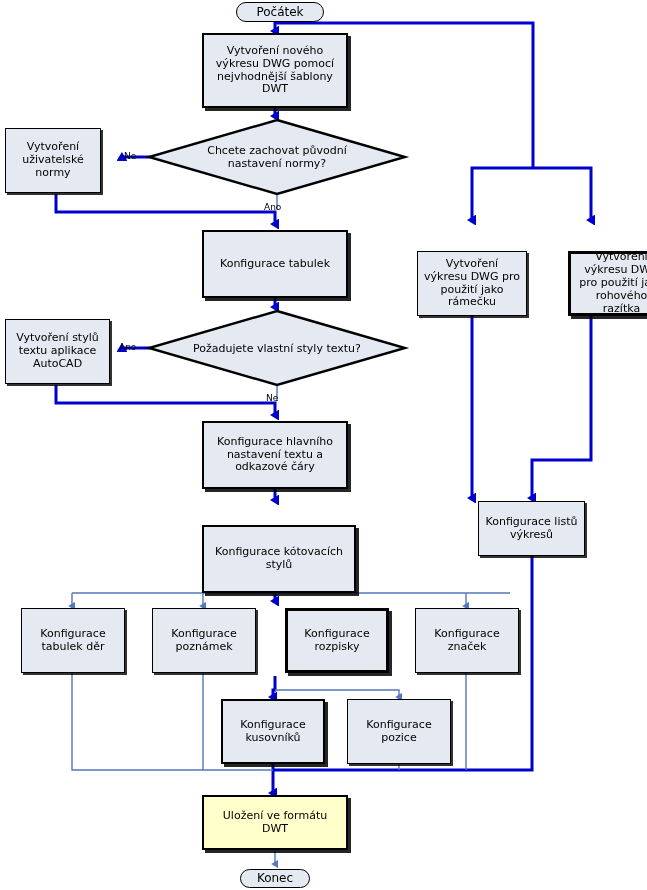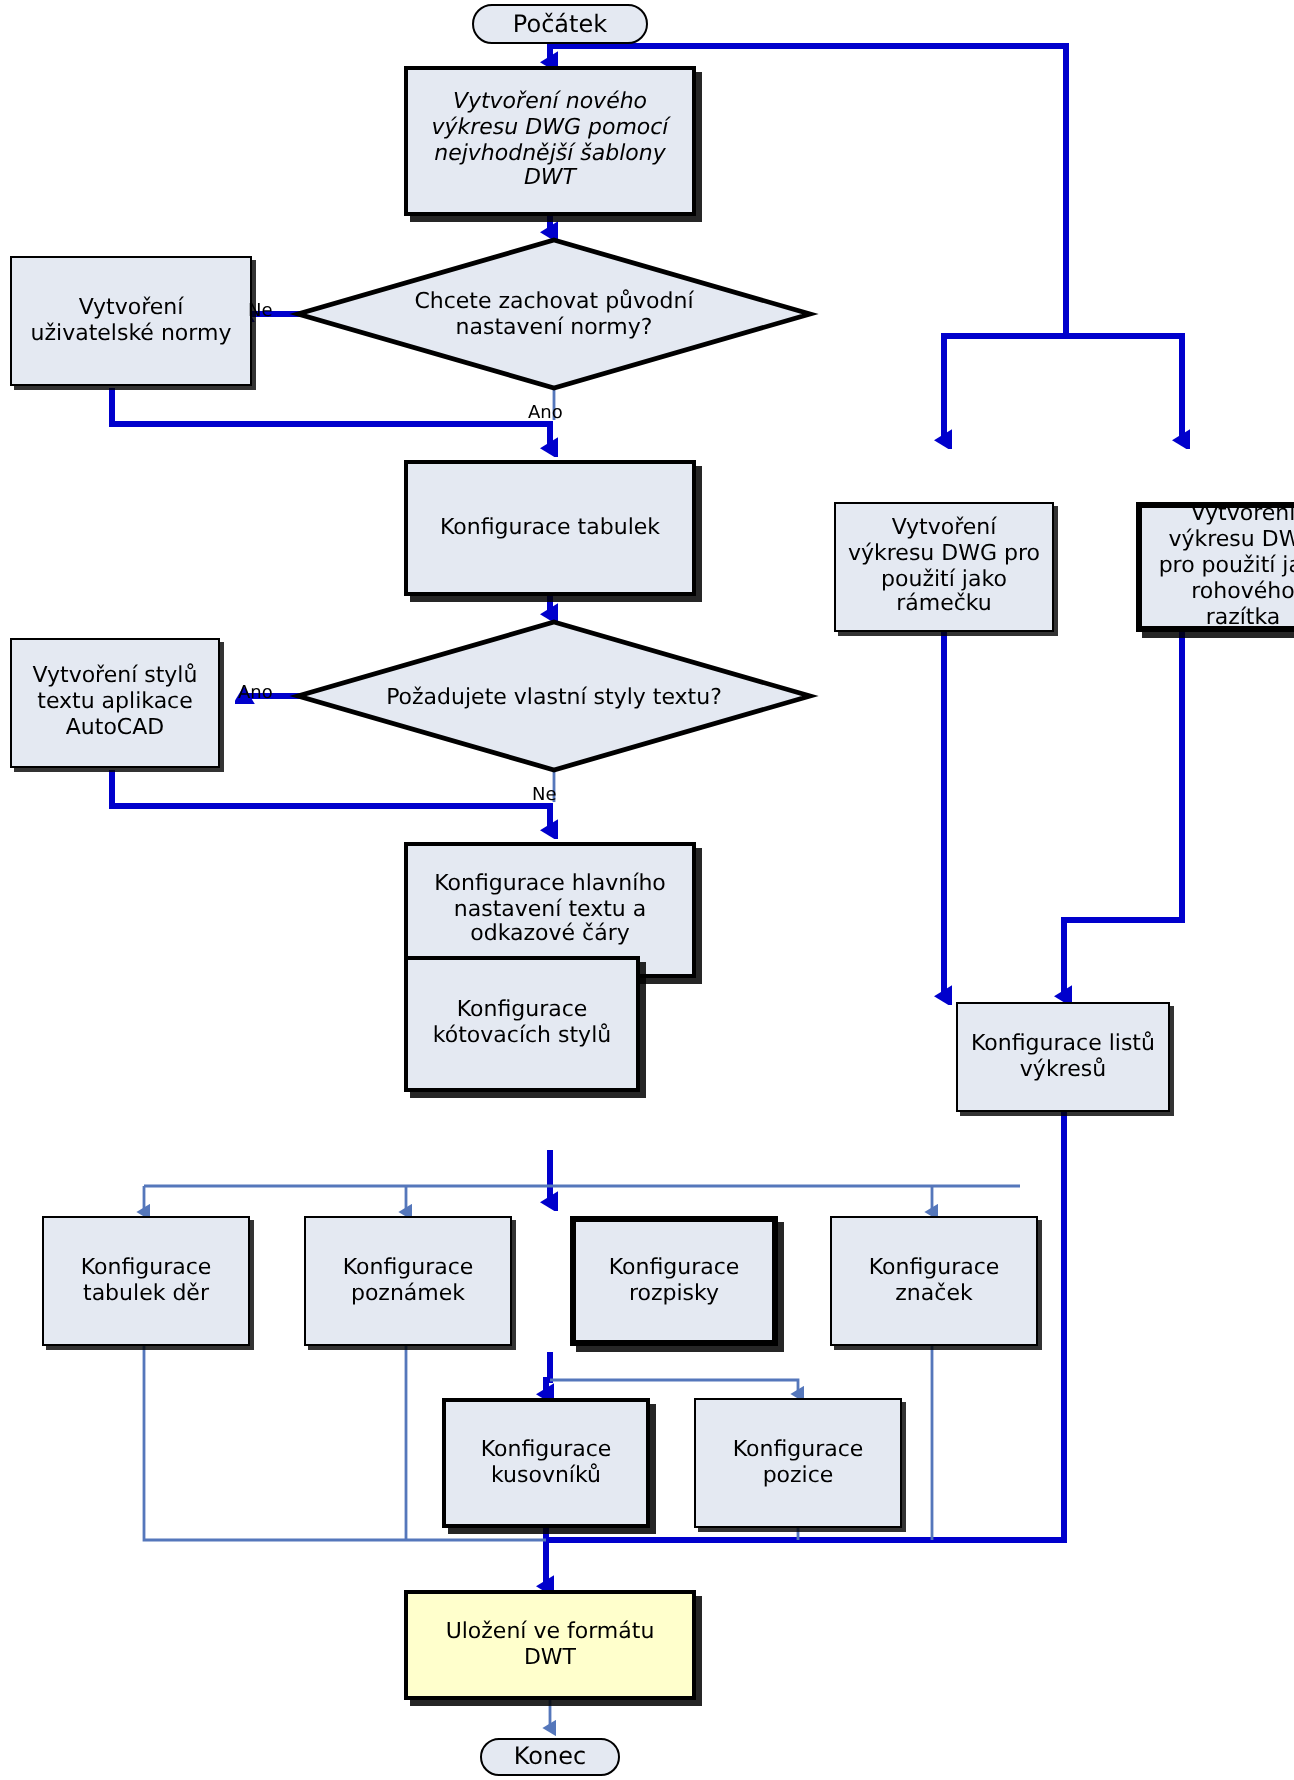--- a/index.html
+++ b/index.html
@@ -107,49 +107,49 @@
 
   <svg style="position:absolute;left:0;top:0;width:647px;height:890px;pointer-events:none;" viewBox="0 0 647 890">
     <polygon points="277,120 405,157 277,194 149,157" fill="#e4e9f2" stroke="#000000" stroke-width="2.4"></polygon>
     <polygon points="277,311 405,348 277,385 149,348" fill="#e4e9f2" stroke="#000000" stroke-width="2.4"></polygon>
   </svg>
 
   <div class="node term" style="left:236px;top:2px;width:88px;height:20px;">
     <span>Počátek</span>
   </div>
 
-  <div class="node proc" style="left:202px;top:33px;width:146px;height:75px;padding:4px 6px;font-style:italic;">
+  <div class="node proc" style="left:202px;top:33px;width:146px;height:75px;padding:4px 6px;">
     <span>Vytvoření nového výkresu DWG pomocí nejvhodnější šablony DWT</span>
   </div>
 
   <div class="dec-label" style="left:186px;top:134px;width:182px;height:46px;justify-content:center;">
     <span>Chcete zachovat původní nastavení normy?</span>
   </div>
 
-  <div class="node proc thin" style="left:5px;top:128px;width:121px;height:65px;padding:3px 5px;text-align:center;">
+  <div class="node proc thin" style="left:5px;top:128px;width:96px;height:65px;padding:3px 5px;text-align:center;">
     <span>Vytvoření uživatelské normy</span>
   </div>
 
   <div class="node proc" style="left:202px;top:230px;width:146px;height:68px;padding:4px 6px;">
     <span>Konfigurace tabulek</span>
   </div>
 
   <div class="dec-label" style="left:173px;top:337px;width:208px;height:22px;">
     <span>Požadujete vlastní styly textu?</span>
   </div>
 
   <div class="node proc thin" style="left:5px;top:319px;width:105px;height:65px;padding:3px 5px;">
     <span>Vytvoření stylů textu aplikace AutoCAD</span>
   </div>
 
   <div class="node proc" style="left:202px;top:421px;width:146px;height:68px;padding:4px 6px;">
     <span>Konfigurace hlavního nastavení textu a odkazové čáry</span>
   </div>
 
-  <div class="node proc" style="left:202px;top:478px;width:118px;height:68px;padding:16px 6px;">
+  <div class="node proc" style="left:202px;top:525px;width:154px;height:68px;padding:16px 6px;">
     <span>Konfigurace kótovacích stylů</span>
   </div>
 
   <div class="node proc thin" style="left:21px;top:608px;width:104px;height:65px;padding:3px 5px;">
     <span>Konfigurace tabulek děr</span>
   </div>
 
   <div class="node proc thin" style="left:152px;top:608px;width:104px;height:65px;padding:3px 5px;">
     <span>Konfigurace poznámek</span>
   </div>

